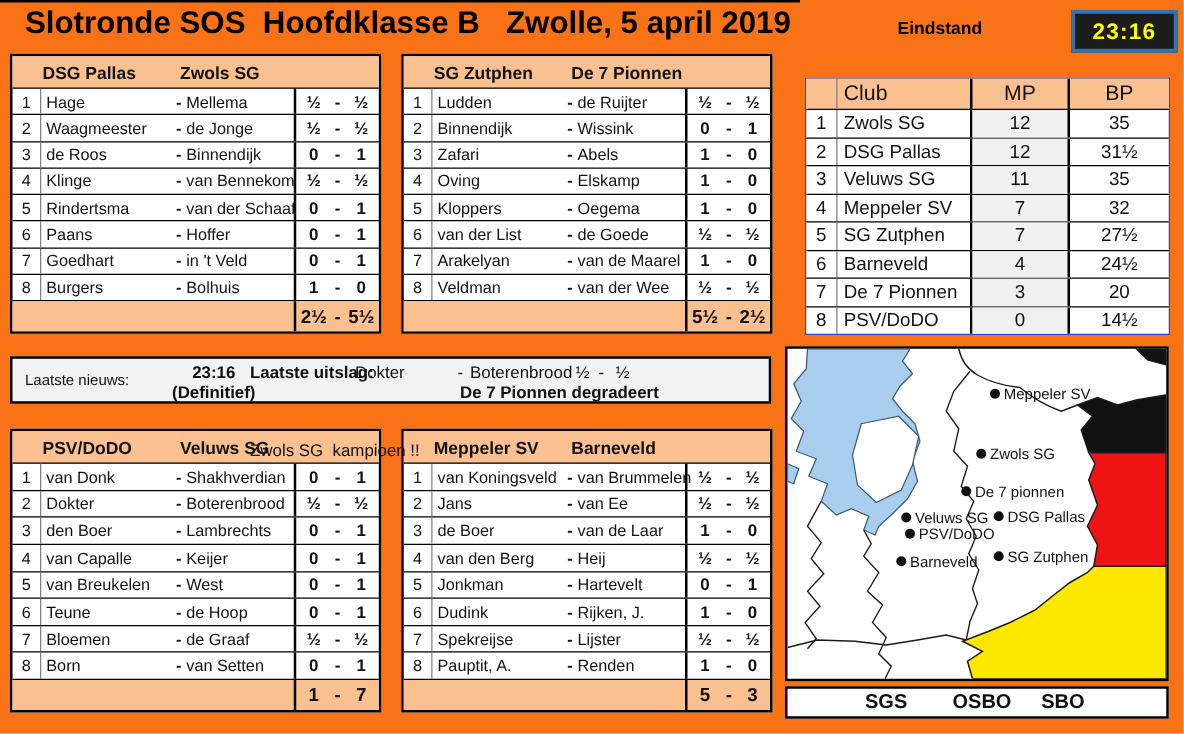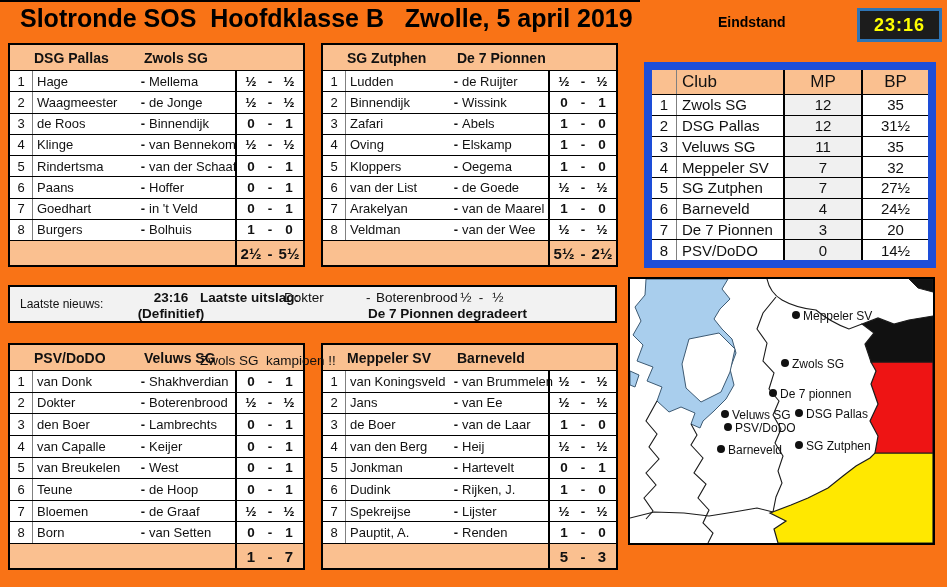--- a/index.html
+++ b/index.html
@@ -45,21 +45,21 @@
   .n-rsep{left:356px;top:3px;}
   .n-raway{left:366px;top:3px;}
   .n-rhs{left:448px;top:3px;width:16px;text-align:center;}
   .n-rssep{left:466px;top:3px;width:10px;text-align:center;}
   .n-ras{left:480px;top:3px;width:16px;text-align:center;}
   .n-champ{left:190px;top:19px;font-weight:normal;margin-top:47px;}
   .n-rele{left:358px;top:19px;font-weight:bold;}
 
   
   .st{position:absolute;left:644px;top:62px;width:292px;height:206px;box-sizing:border-box;
-      border:8px solid #1d4ed8;background:#fff;display:flex;flex-direction:column;}
+      border:1px solid #1d4ed8;background:#fff;display:flex;flex-direction:column;}
   .st-head{height:24px;flex:none;background:var(--header-fill);border-bottom:1px solid #000;
            display:flex;font-size:17px;}
   .st-body{flex:1;display:flex;flex-direction:column;}
   .st-row{flex:1;display:flex;border-bottom:1px solid #000;font-size:15px;}
   .st-body .st-row:last-child{border-bottom:none;}
   .st-pos{width:24px;flex:none;border-right:1px solid #808080;display:flex;align-items:center;justify-content:center;}
   .st-club{width:108px;flex:none;box-sizing:border-box;border-right:2px solid #000;display:flex;align-items:center;padding-left:5px;}
   .st-mp{width:76px;flex:none;border-right:2px solid #000;display:flex;align-items:center;justify-content:center;}
   .st-bp{flex:1;display:flex;align-items:center;justify-content:center;}
   .st-body .st-mp{background:var(--mp-fill);}
@@ -663,13 +663,18 @@
           <circle cx="98" cy="148" r="4" fill="#111"></circle>
           <text x="105" y="152.5" class="map-label">PSV/DoDO</text>
           <circle cx="91" cy="170" r="4" fill="#111"></circle>
           <text x="98" y="174.5" class="map-label">Barneveld</text>
           <circle cx="169" cy="166" r="4" fill="#111"></circle>
           <text x="176" y="170.5" class="map-label">SG Zutphen</text>
         </g>
     </svg>
   </div>
 
+  <div class="legend">
+      <span class="lg lg-0">SGS</span>
+      <span class="lg lg-1">OSBO</span>
+      <span class="lg lg-2">SBO</span>
+    </div>
 </div>
 
 </body></html>

